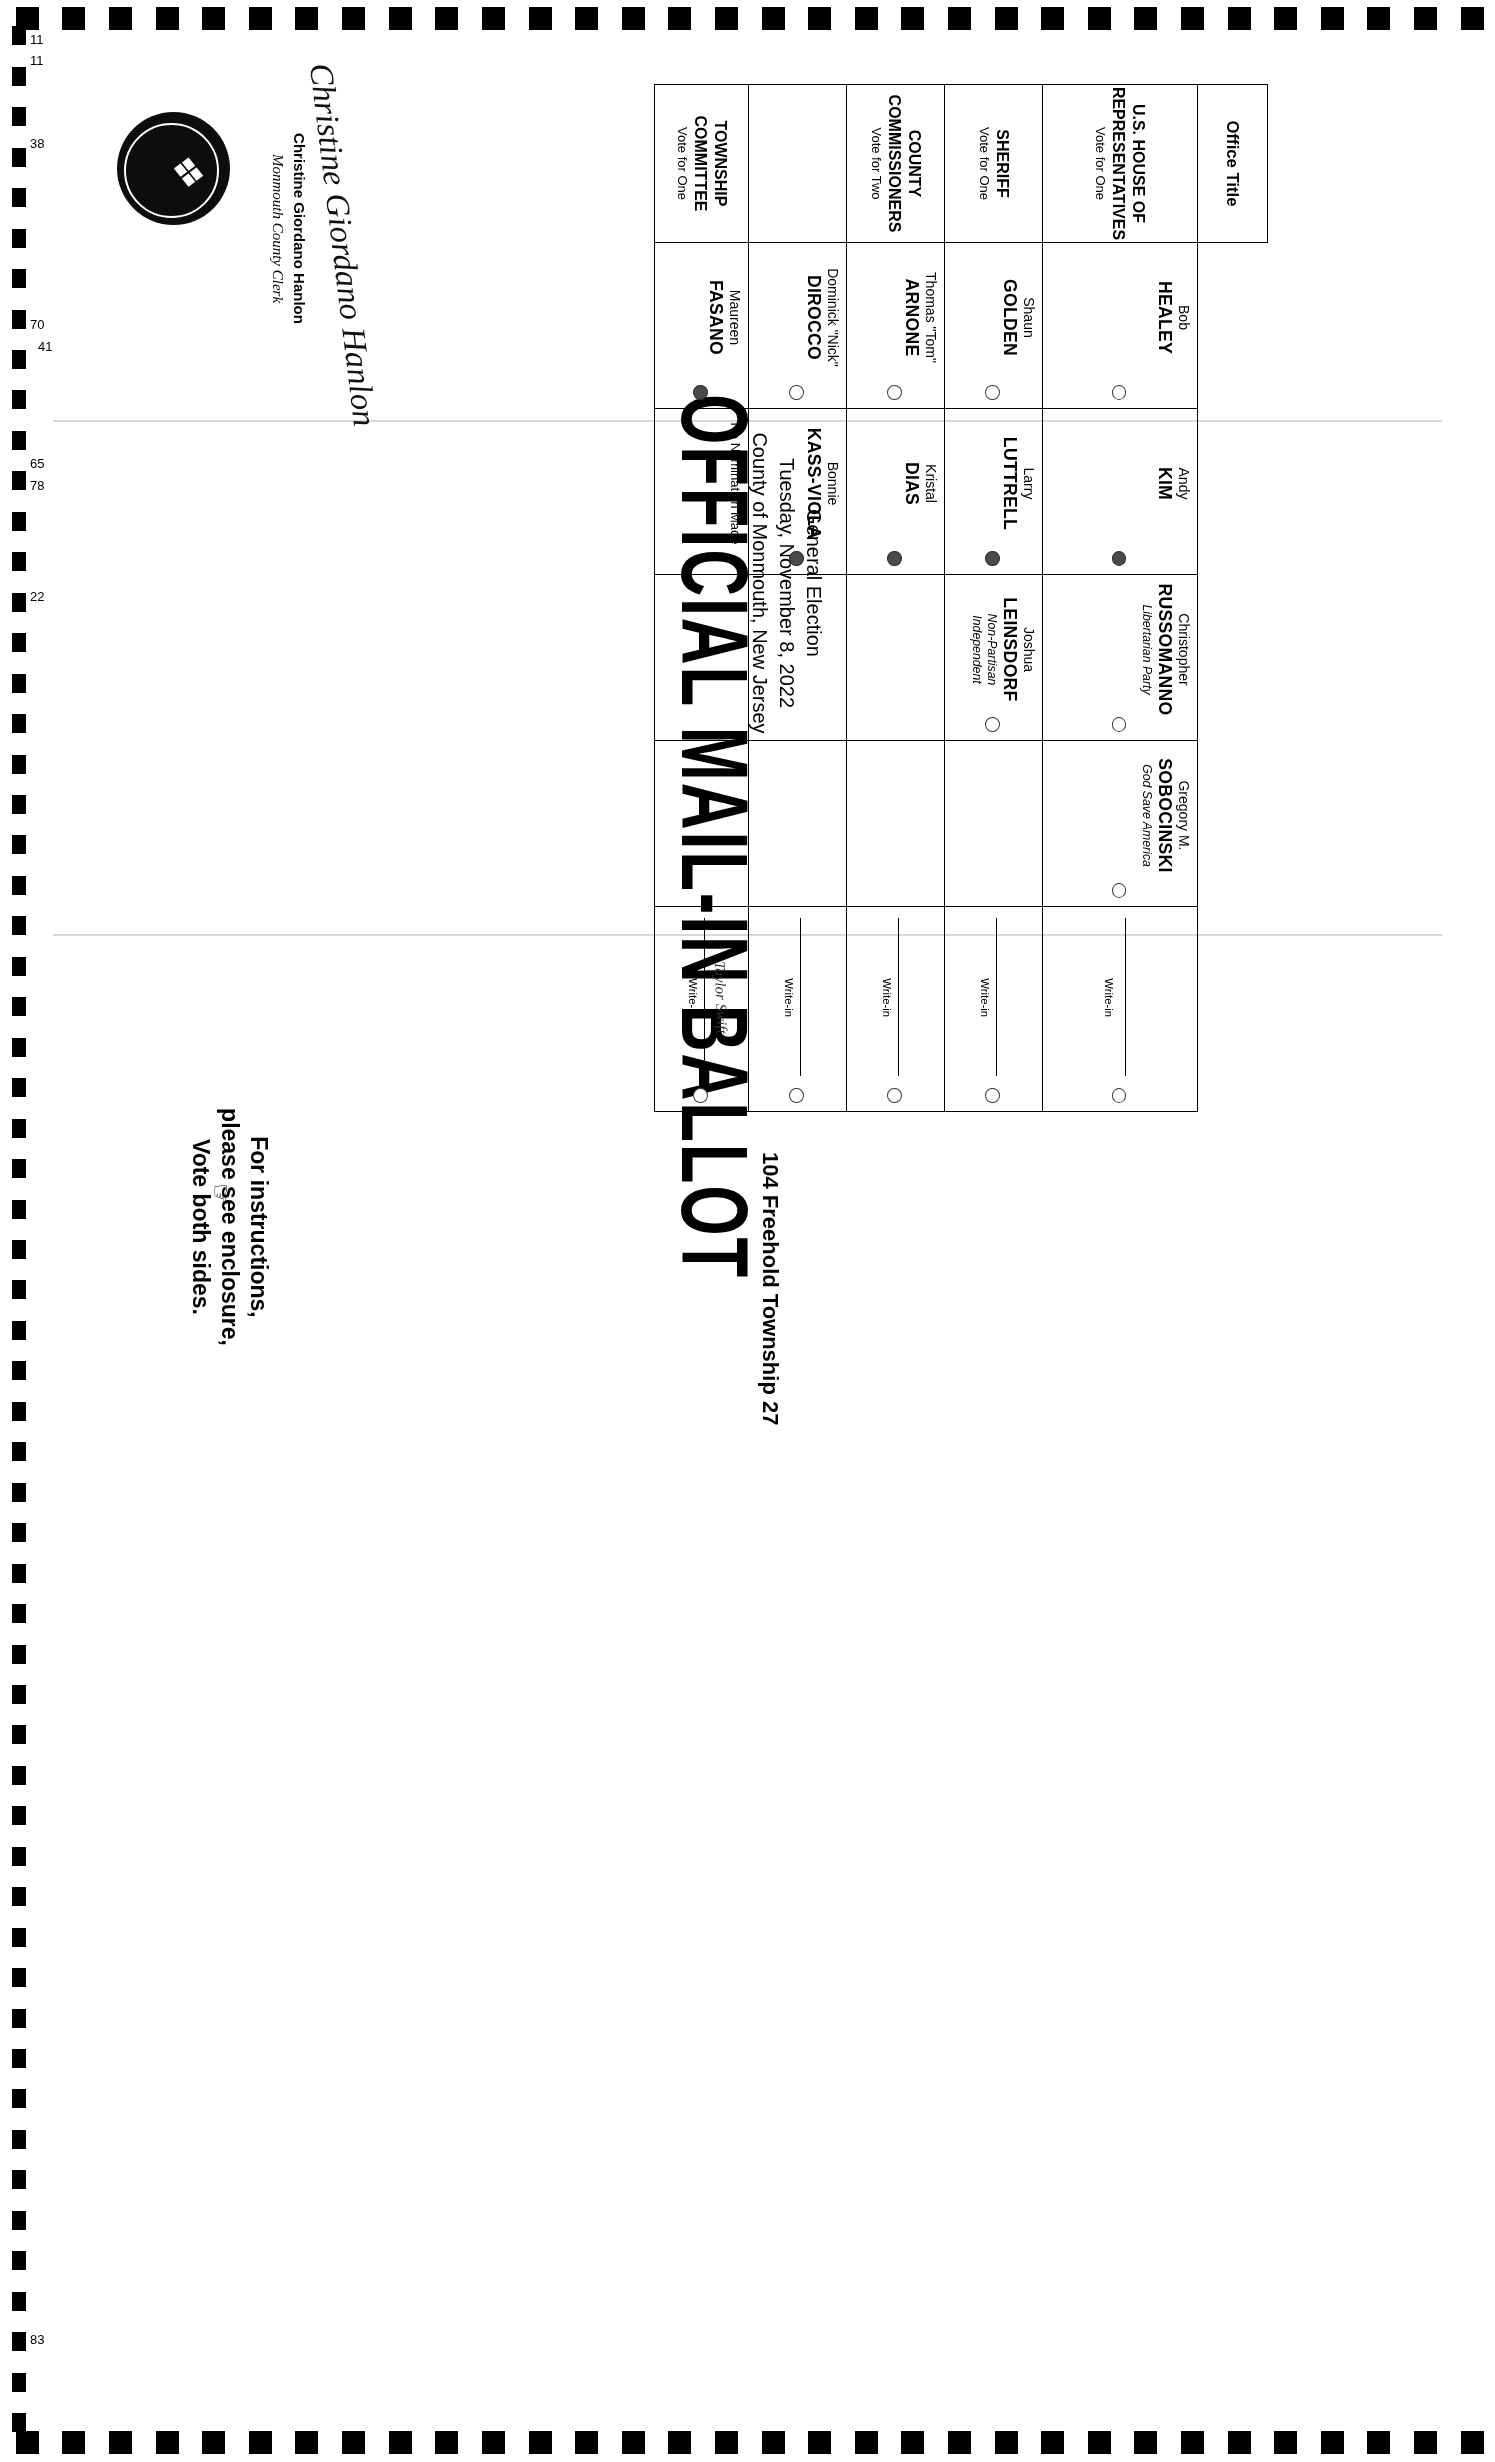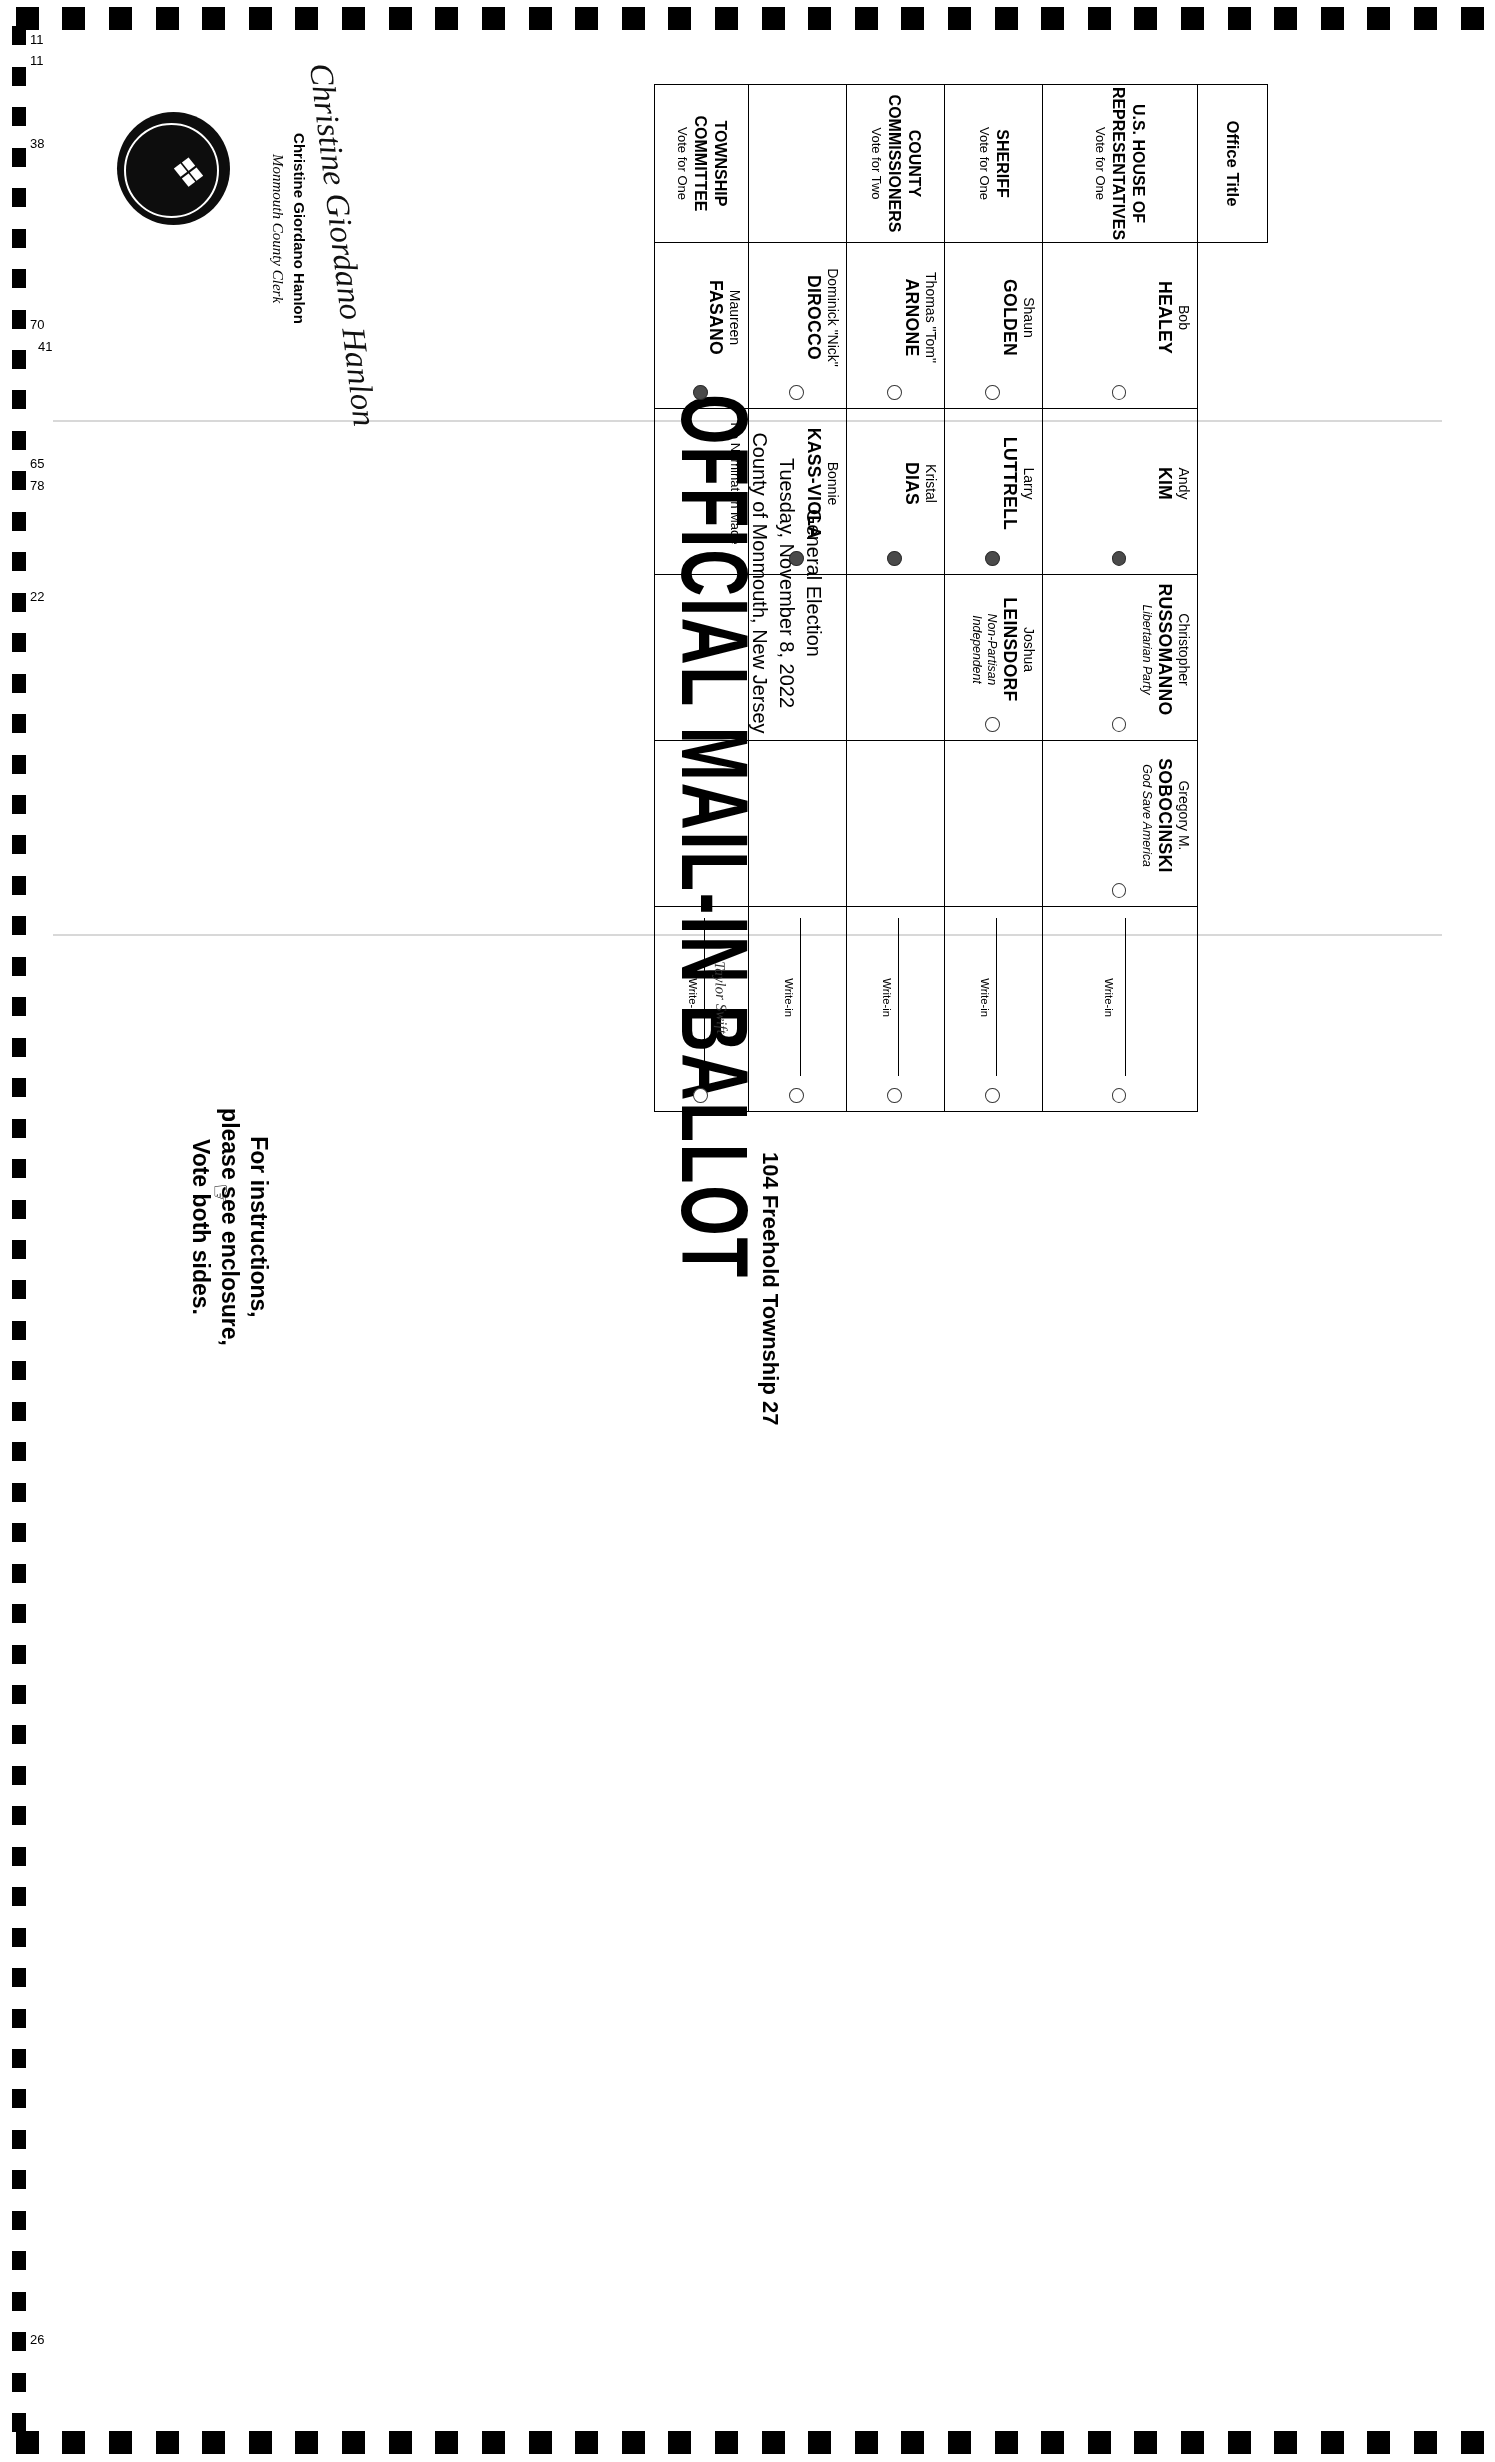--- a/index.html
+++ b/index.html
@@ -356,21 +356,21 @@
   </div>
 <div id="mark-numbers">
     <div class="mark-num" style="left: 30px; top: 32px;">11</div>
     <div class="mark-num" style="left: 30px; top: 53px;">11</div>
     <div class="mark-num" style="left: 30px; top: 136px;">38</div>
     <div class="mark-num" style="left: 30px; top: 317px;">70</div>
     <div class="mark-num" style="left: 30px; top: 339px; margin-left: 8px;">41</div>
     <div class="mark-num" style="left: 30px; top: 456px;">65</div>
     <div class="mark-num" style="left: 30px; top: 478px;">78</div>
     <div class="mark-num" style="left: 30px; top: 589px;">22</div>
-    <div class="mark-num" style="left: 30px; top: 2332px;">26</div>
+    <div class="mark-num" style="left: 30px; top: 2332px;">83</div>
   </div>
 
 <div class="foldline" style="left:53px; top:420px; width:1389px;"></div>
 <div class="foldline" style="left:53px; top:934px; width:1389px;"></div>
 
 <div id="ballot-rotator">
 
   <div class="ballot-title" style="left:394px; top:743px;">OFFICIAL MAIL-IN BALLOT</div>
 
   <div class="ballot-subtitle" style="left:394px; top:668px; width:378px;">

